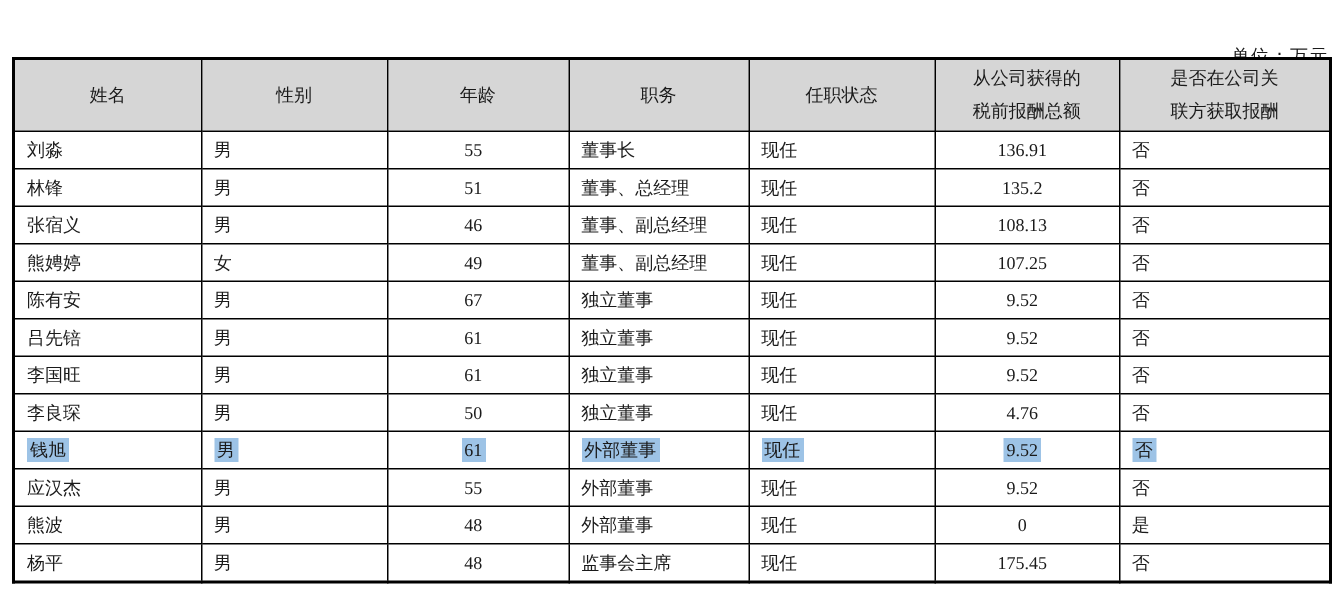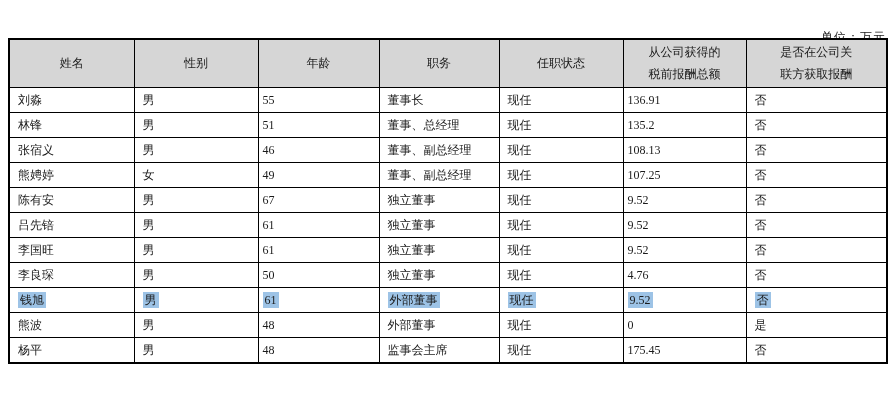--- a/index.html
+++ b/index.html
@@ -43,21 +43,21 @@
   .exec-table thead th{
     background:var(--header-bg);
     font-weight:normal;
     text-align:center;
     height:48px;
     white-space:pre-line;
     padding:1px 2px;
   }
   .exec-table tbody tr{height:24px;font-family:Liberation Serif, serif;}
   .exec-table td{padding:1px 4px 1px 8px;text-align:left;}
-  .exec-table td.num{text-align:left;padding:1px 10px 1px 4px;}
+  .exec-table td.num{text-align:center;padding:1px 10px 1px 4px;}
   .col-name{width:125px;}
   .col-gender{width:124px;}
   .col-age{width:121px;}
   .col-position{width:120px;}
   .col-status{width:124px;}
   .col-pay{width:123px;}
   .col-related{width:141px;}
   tr.highlighted .cell-text{
     background:var(--highlight);
     padding:1px 2px;
@@ -167,20 +167,29 @@
       <tr class="highlighted">
         <td><span class="cell-text">钱旭</span></td>
         <td><span class="cell-text">男</span></td>
         <td class="num"><span class="cell-text">61</span></td>
         <td><span class="cell-text">外部董事</span></td>
         <td><span class="cell-text">现任</span></td>
         <td class="num"><span class="cell-text">9.52</span></td>
         <td><span class="cell-text">否</span></td>
       </tr>
       <tr>
+        <td><span class="cell-text">应汉杰</span></td>
+        <td><span class="cell-text">男</span></td>
+        <td class="num"><span class="cell-text">55</span></td>
+        <td><span class="cell-text">外部董事</span></td>
+        <td><span class="cell-text">现任</span></td>
+        <td class="num"><span class="cell-text">9.52</span></td>
+        <td><span class="cell-text">否</span></td>
+      </tr>
+      <tr>
         <td><span class="cell-text">熊波</span></td>
         <td><span class="cell-text">男</span></td>
         <td class="num"><span class="cell-text">48</span></td>
         <td><span class="cell-text">外部董事</span></td>
         <td><span class="cell-text">现任</span></td>
         <td class="num"><span class="cell-text">0</span></td>
         <td><span class="cell-text">是</span></td>
       </tr>
       <tr>
         <td><span class="cell-text">杨平</span></td>

